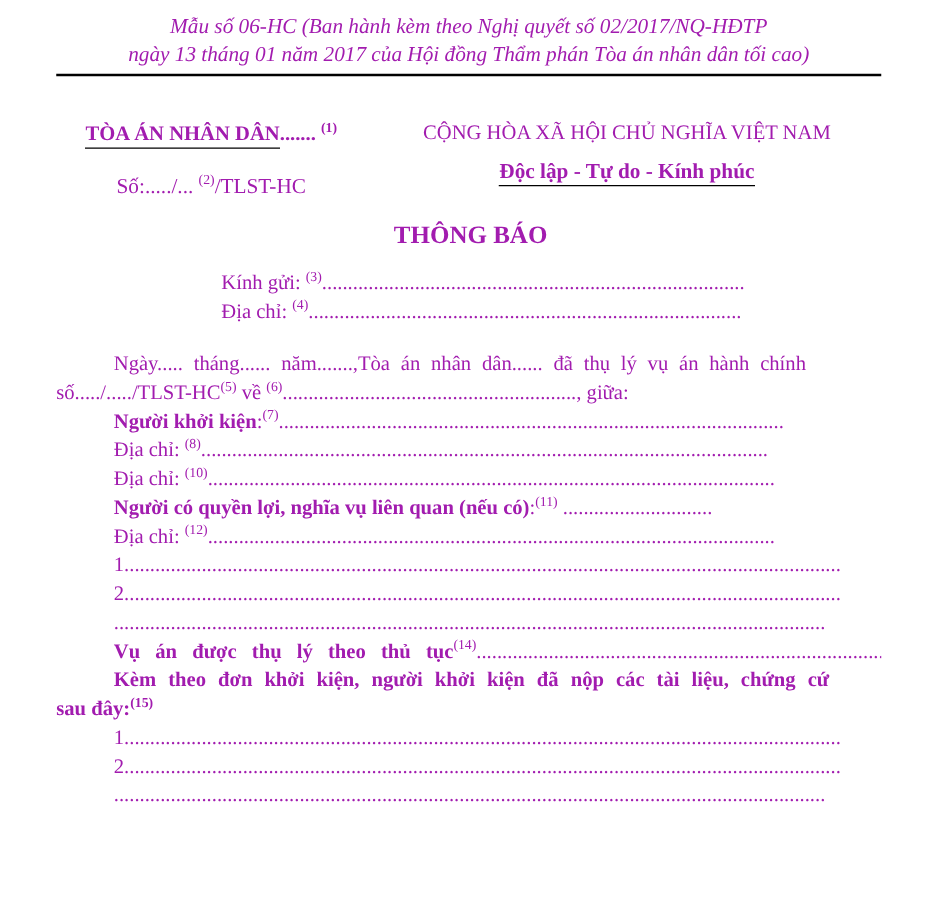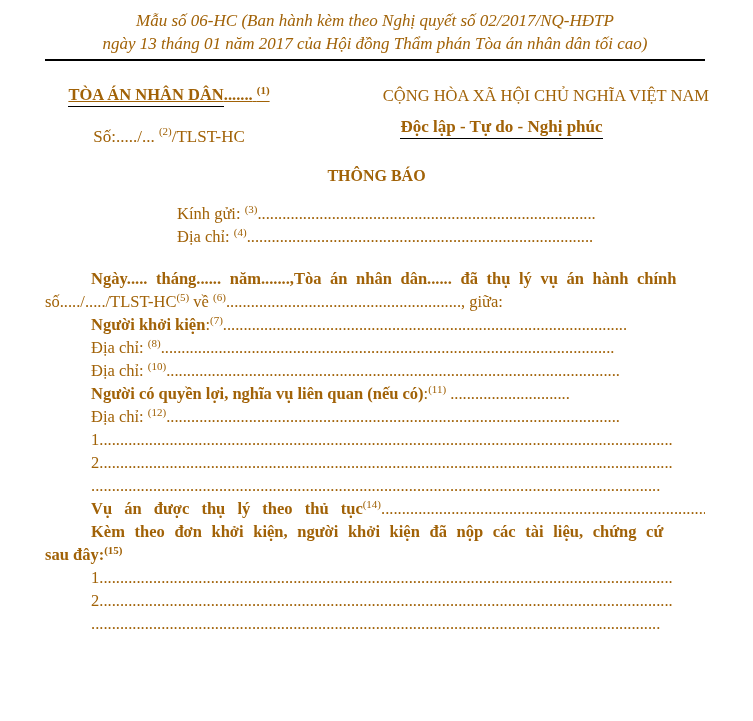--- a/index.html
+++ b/index.html
@@ -2,56 +2,56 @@
 <html><head>
 <meta charset="utf-8">
 <style>
   html, body { margin: 0; padding: 0; background: #ffffff; }
   .page {
     position: relative;
     width: 753px;
     height: 721px;
     overflow: hidden;
     background: #ffffff;
-    color: #a16207;
+    color: #a21caf;
     font-family: "Liberation Serif", "DejaVu Serif", serif;
     font-size: 16.5px;
   }
   sup { font-size: 11px; line-height: 0; vertical-align: super; }
   .b { font-weight: bold; }
 
   .header {
     margin: 0 48px 0 45px;
     padding: 9px 0 4px 0;
     text-align: center;
     font-style: italic;
     font-size: 17px;
     line-height: 23px;
     border-bottom: 2px solid #000;
   }
 
   .cols { display: flex; padding: 0 44px; line-height: 17px; }
   .col-left  { width: 250px; text-align: center; }
   .col-right { flex: 1; text-align: center; }
-  .court-name-line { margin-top: 25px; text-decoration: underline; }
+  .court-name-line { margin-top: 37px; }
   .uline { border-bottom: 1.5px solid #000; padding-bottom: 2px; }
   .so-line { margin-top: 25px; font-size: 17px; text-align: center; }
-  .nation { margin-top: 26px; text-align: right; }
+  .nation { margin-top: 36px; }
   .motto { margin-top: 14px; font-weight: bold; font-size: 17px; }
   .motto-inner { display: inline-block; border-bottom: 1.5px solid #000; padding-bottom: 3px; }
   .dateline { margin-top: 23px; font-style: italic; font-size: 17px; }
 
-  .title { text-align: center; margin-top: 21px; font-weight: bold; font-size: 16px; line-height: 20px; }
+  .title { text-align: center; margin-top: 21px; font-weight: bold; font-size: 20px; line-height: 20px; }
 
   .kinhgui { margin: 16px 0 0 177px; line-height: 23px; }
 
   .bodytext { margin-top: 19px; padding: 0 48px 0 45px; line-height: 23px; }
   .line { white-space: nowrap; overflow: hidden; height: 23px; }
   .ind { padding-left: 46px; }
-  .wide4 { word-spacing: 4.5px; font-weight: bold; }
+  .wide4 { word-spacing: 4.5px; }
   .wide5 { word-spacing: 5.5px; }
   .tight { word-spacing: -1.5px; }
   .vuan-text { word-spacing: 8px; font-weight: bold; }
 </style>
 </head>
 <body>
 
 <div class="page">
 
   <div class="header">
@@ -59,21 +59,21 @@
     <div>ngày 13 tháng 01 năm 2017 của Hội đồng Thẩm phán Tòa án nhân dân tối cao)</div>
   </div>
 
   <div class="cols">
     <div class="col-left">
       <div class="court-name-line b"><span class="uline">TÒA ÁN NHÂN DÂN</span><span>.......</span> <sup>(1)</sup></div>
       <div class="so-line"><span>Số:...../...</span> <sup>(2)</sup><span>/TLST-HC</span></div>
     </div>
     <div class="col-right">
       <div class="nation">CỘNG HÒA XÃ HỘI CHỦ NGHĨA VIỆT NAM</div>
-      <div class="motto"><span class="motto-inner">Độc lập - Tự do - Nghị phúc</span></div>
+      <div class="motto"><span class="motto-inner">Độc lập - Tự do - Kính phúc</span></div>
     </div>
   </div>
 
   <div class="title">
     <div>THÔNG BÁO</div>
   </div>
 
   <div class="kinhgui">
     <div class="line"><span>Kính gửi: </span><sup>(3)</sup><span>..................................................................................</span></div>
     <div class="line"><span>Địa chỉ: </span><sup>(4)</sup><span>....................................................................................</span></div>

